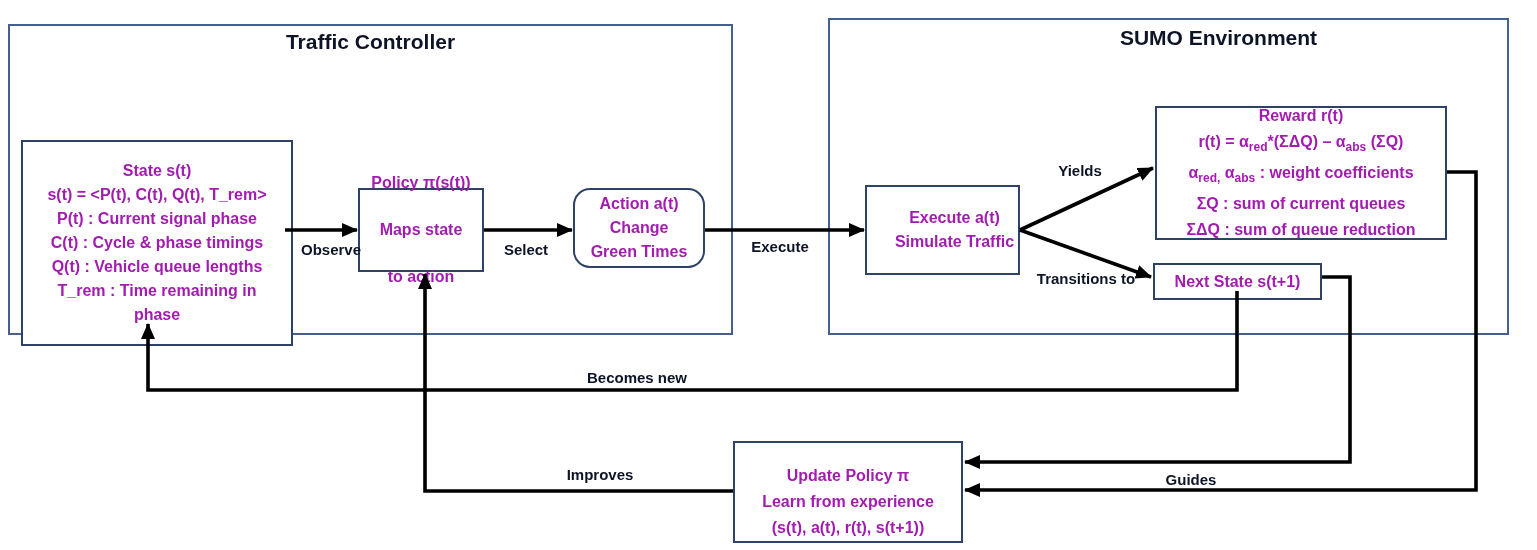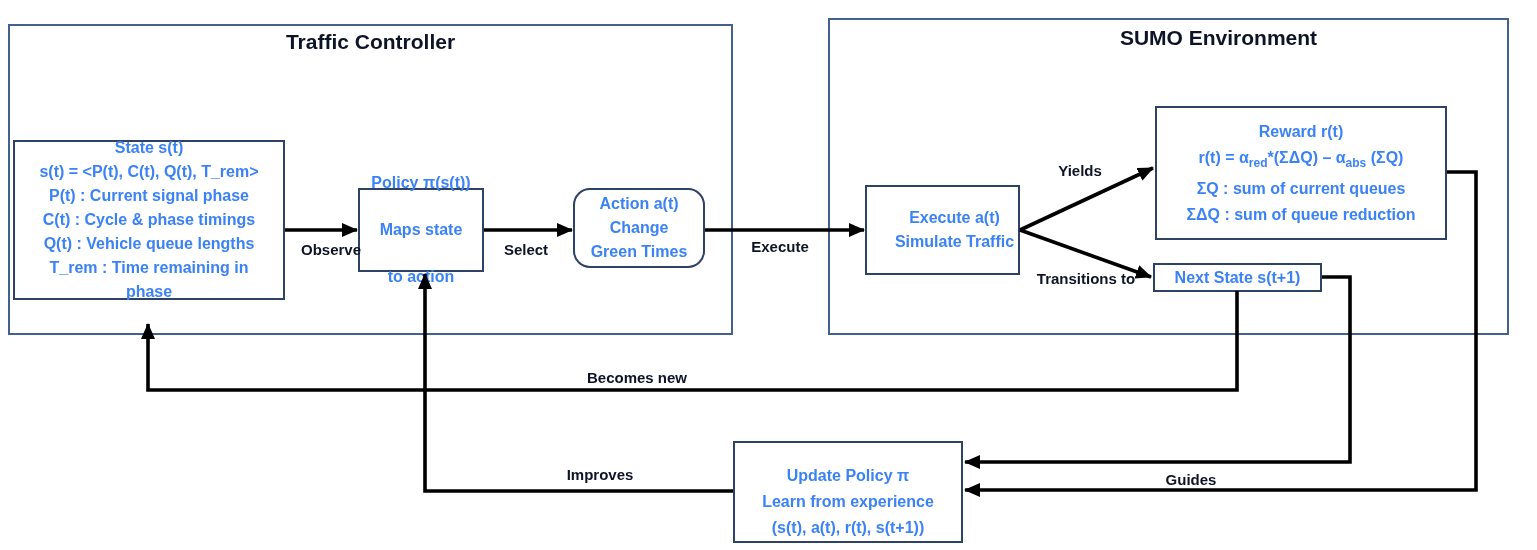--- a/index.html
+++ b/index.html
@@ -5,21 +5,21 @@
   html,body{margin:0;padding:0;background:#ffffff;}
   .canvas{
     position:relative;width:1537px;height:550px;background:#ffffff;overflow:hidden;
     font-family:"Liberation Sans",sans-serif;font-weight:700;color:#0f1830;
   }
   .outer{position:absolute;box-sizing:border-box;border:2px solid #44608f;background:transparent;z-index:1;}
   .outer-title{position:absolute;text-align:center;font-size:21px;z-index:2;color:#0d1426;}
   .box{
     position:absolute;box-sizing:border-box;background:#ffffff;border:2.5px solid #2e4266;
     display:flex;flex-direction:column;align-items:center;justify-content:center;
-    text-align:center;z-index:3;color:#3b82f6;
+    text-align:center;z-index:3;color:#a21caf;
   }
   .box .ln{display:block;}
   .fs16{font-size:16px;line-height:24px;}
   .fs16r{font-size:16px;line-height:26px;}
   .edge-label{
     position:absolute;transform:translate(-50%,-50%);white-space:nowrap;
     font-size:15px;z-index:6;color:#0d1426;background:transparent;
   }
   .sub{font-size:12px;vertical-align:-4px;}
   svg.connectors{position:absolute;left:0;top:0;z-index:5;pointer-events:none;}
@@ -28,21 +28,21 @@
 <body>
 
 <div class="canvas">
 
   <div class="outer" style="left:8px;top:24px;width:725px;height:311px;"></div>
   <div class="outer-title" style="left:8px;top:30px;width:725px;">Traffic Controller</div>
 
   <div class="outer" style="left:828px;top:18px;width:681px;height:317px;"></div>
   <div class="outer-title" style="left:828px;top:26px;width:781px;">SUMO Environment</div>
 
-  <div class="box fs16" style="left:13px;top:140px;width:272px;height:160px;">
+  <div class="box fs16" style="left:21px;top:140px;width:272px;height:206px;">
     <span class="ln">State s(t)</span>
     <span class="ln">s(t) = &lt;P(t), C(t), Q(t), T_rem&gt;</span>
     <span class="ln">P(t) : Current signal phase</span>
     <span class="ln">C(t) : Cycle &amp; phase timings</span>
     <span class="ln">Q(t) : Vehicle queue lengths</span>
     <span class="ln">T_rem : Time remaining in</span>
     <span class="ln">phase</span>
   </div>
 
   <div class="box fs16" style="left:358px;top:188px;width:126px;height:84px;gap:23px;">
@@ -58,25 +58,26 @@
   </div>
 
   <div class="box fs16" style="left:865px;top:185px;width:155px;height:90px;padding-left:24px;">
     <span class="ln">Execute a(t)</span>
     <span class="ln">Simulate Traffic</span>
   </div>
 
   <div class="box fs16r" style="left:1155px;top:106px;width:292px;height:134px;">
     <span class="ln">Reward r(t)</span>
     <span class="ln"><span>r(t) = α</span><span class="sub">red</span><span>*(ΣΔQ) – α</span><span class="sub">abs</span><span> (ΣQ)</span></span>
+    <span class="ln"><span>α</span><span class="sub">red,</span><span> α</span><span class="sub">abs</span><span> : weight coefficients</span></span>
     <span class="ln">ΣQ : sum of current queues</span>
     <span class="ln">ΣΔQ : sum of queue reduction</span>
   </div>
 
-  <div class="box" style="left:1153px;top:263px;width:169px;height:29px;border-width:2px;font-size:16px;">
+  <div class="box" style="left:1153px;top:263px;width:169px;height:37px;border-width:2px;font-size:16px;">
     <span class="ln">Next State s(t+1)</span>
   </div>
 
   <div class="box fs16r" style="left:733px;top:441px;width:230px;height:102px;justify-content:flex-end;">
     <span class="ln">Update Policy π</span>
     <span class="ln">Learn from experience</span>
     <span class="ln">(s(t), a(t), r(t), s(t+1))</span>
   </div>
 
   <svg class="connectors" width="1537" height="550" viewBox="0 0 1537 550">

